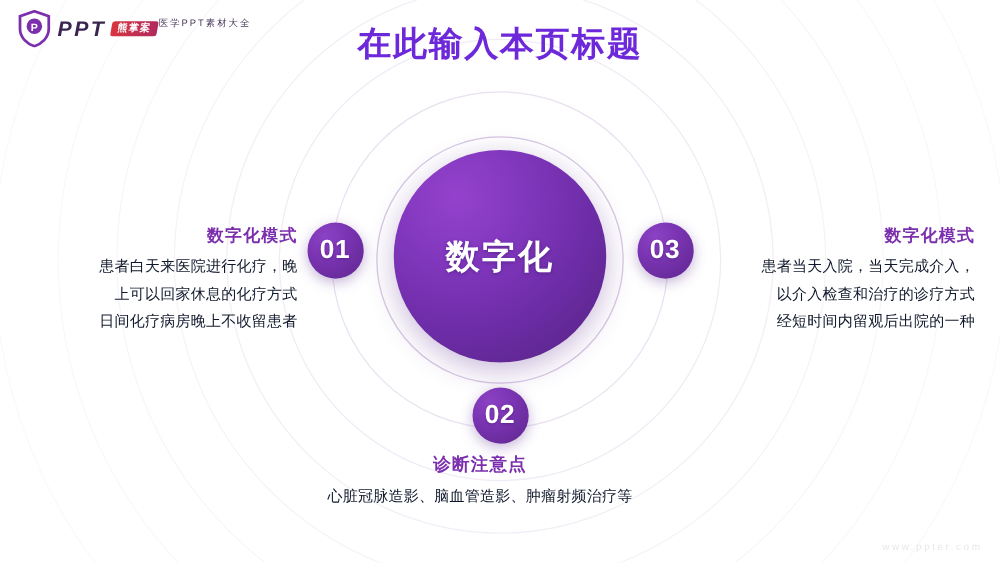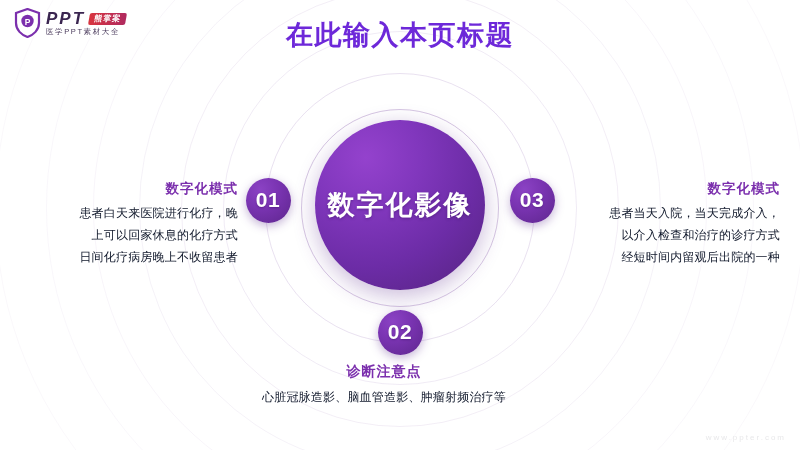--- a/index.html
+++ b/index.html
@@ -59,21 +59,21 @@
     gap: 5px;
   }
   .logo-shield {
     width: 27px;
     height: 30px;
     position: relative;
     flex: 0 0 auto;
   }
   .logo-text-wrap {
     display: flex;
-    flex-direction: column;
+    flex-direction: row;
     justify-content: center;
     gap: 1px;
   }
   .logo-row1 {
     display: flex;
     align-items: center;
     gap: 4px;
   }
   .logo-ppt {
     font-size: 17px;
@@ -246,21 +246,20 @@
         <span class="logo-badge">熊掌案</span>
       </span>
       <span class="logo-sub">医学PPT素材大全</span>
     </span>
   </div>
 
   <div class="page-title">在此输入本页标题</div>
 
   <div class="center-circle">
     <div class="center-line">数字化</div>
-    <div class="center-line">影像</div>
   </div>
 
   <div class="badge b01">01</div>
   <div class="badge b03">03</div>
   <div class="badge b02">02</div>
 
   <div class="block block-left">
     <div class="block-heading">数字化模式</div>
     <div class="block-body">
       <p>患者白天来医院进行化疗，晚</p>

